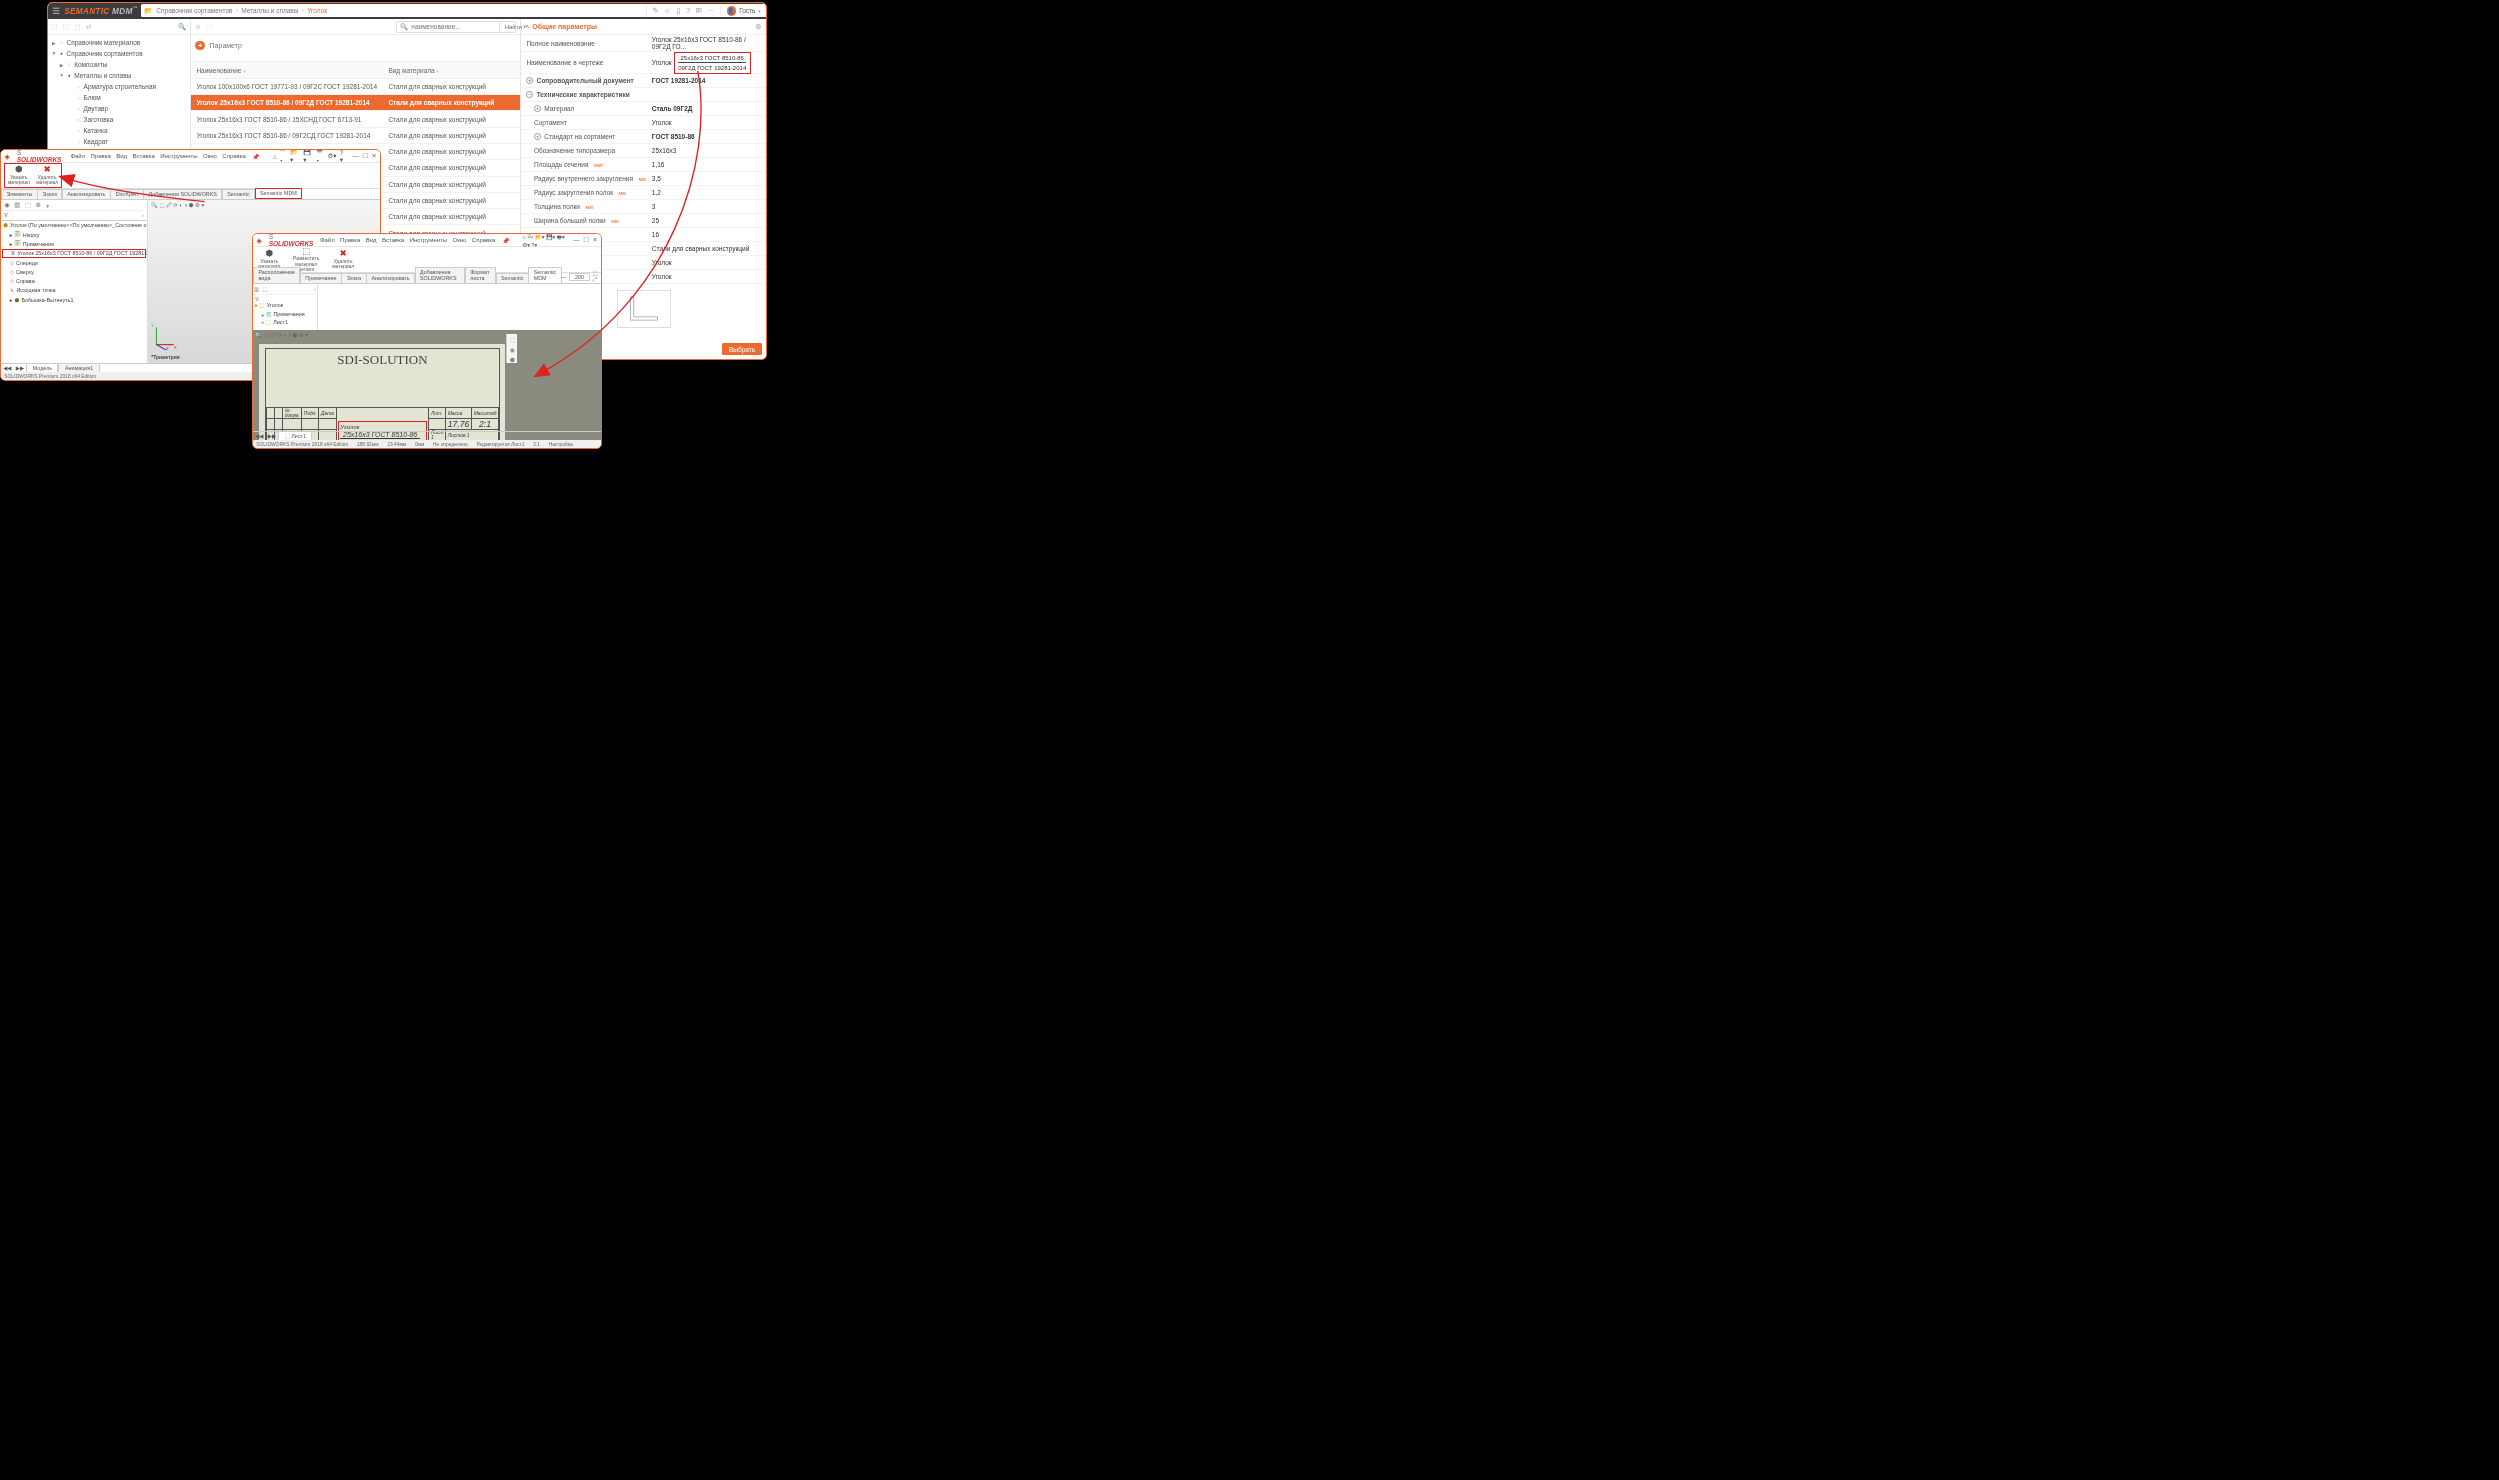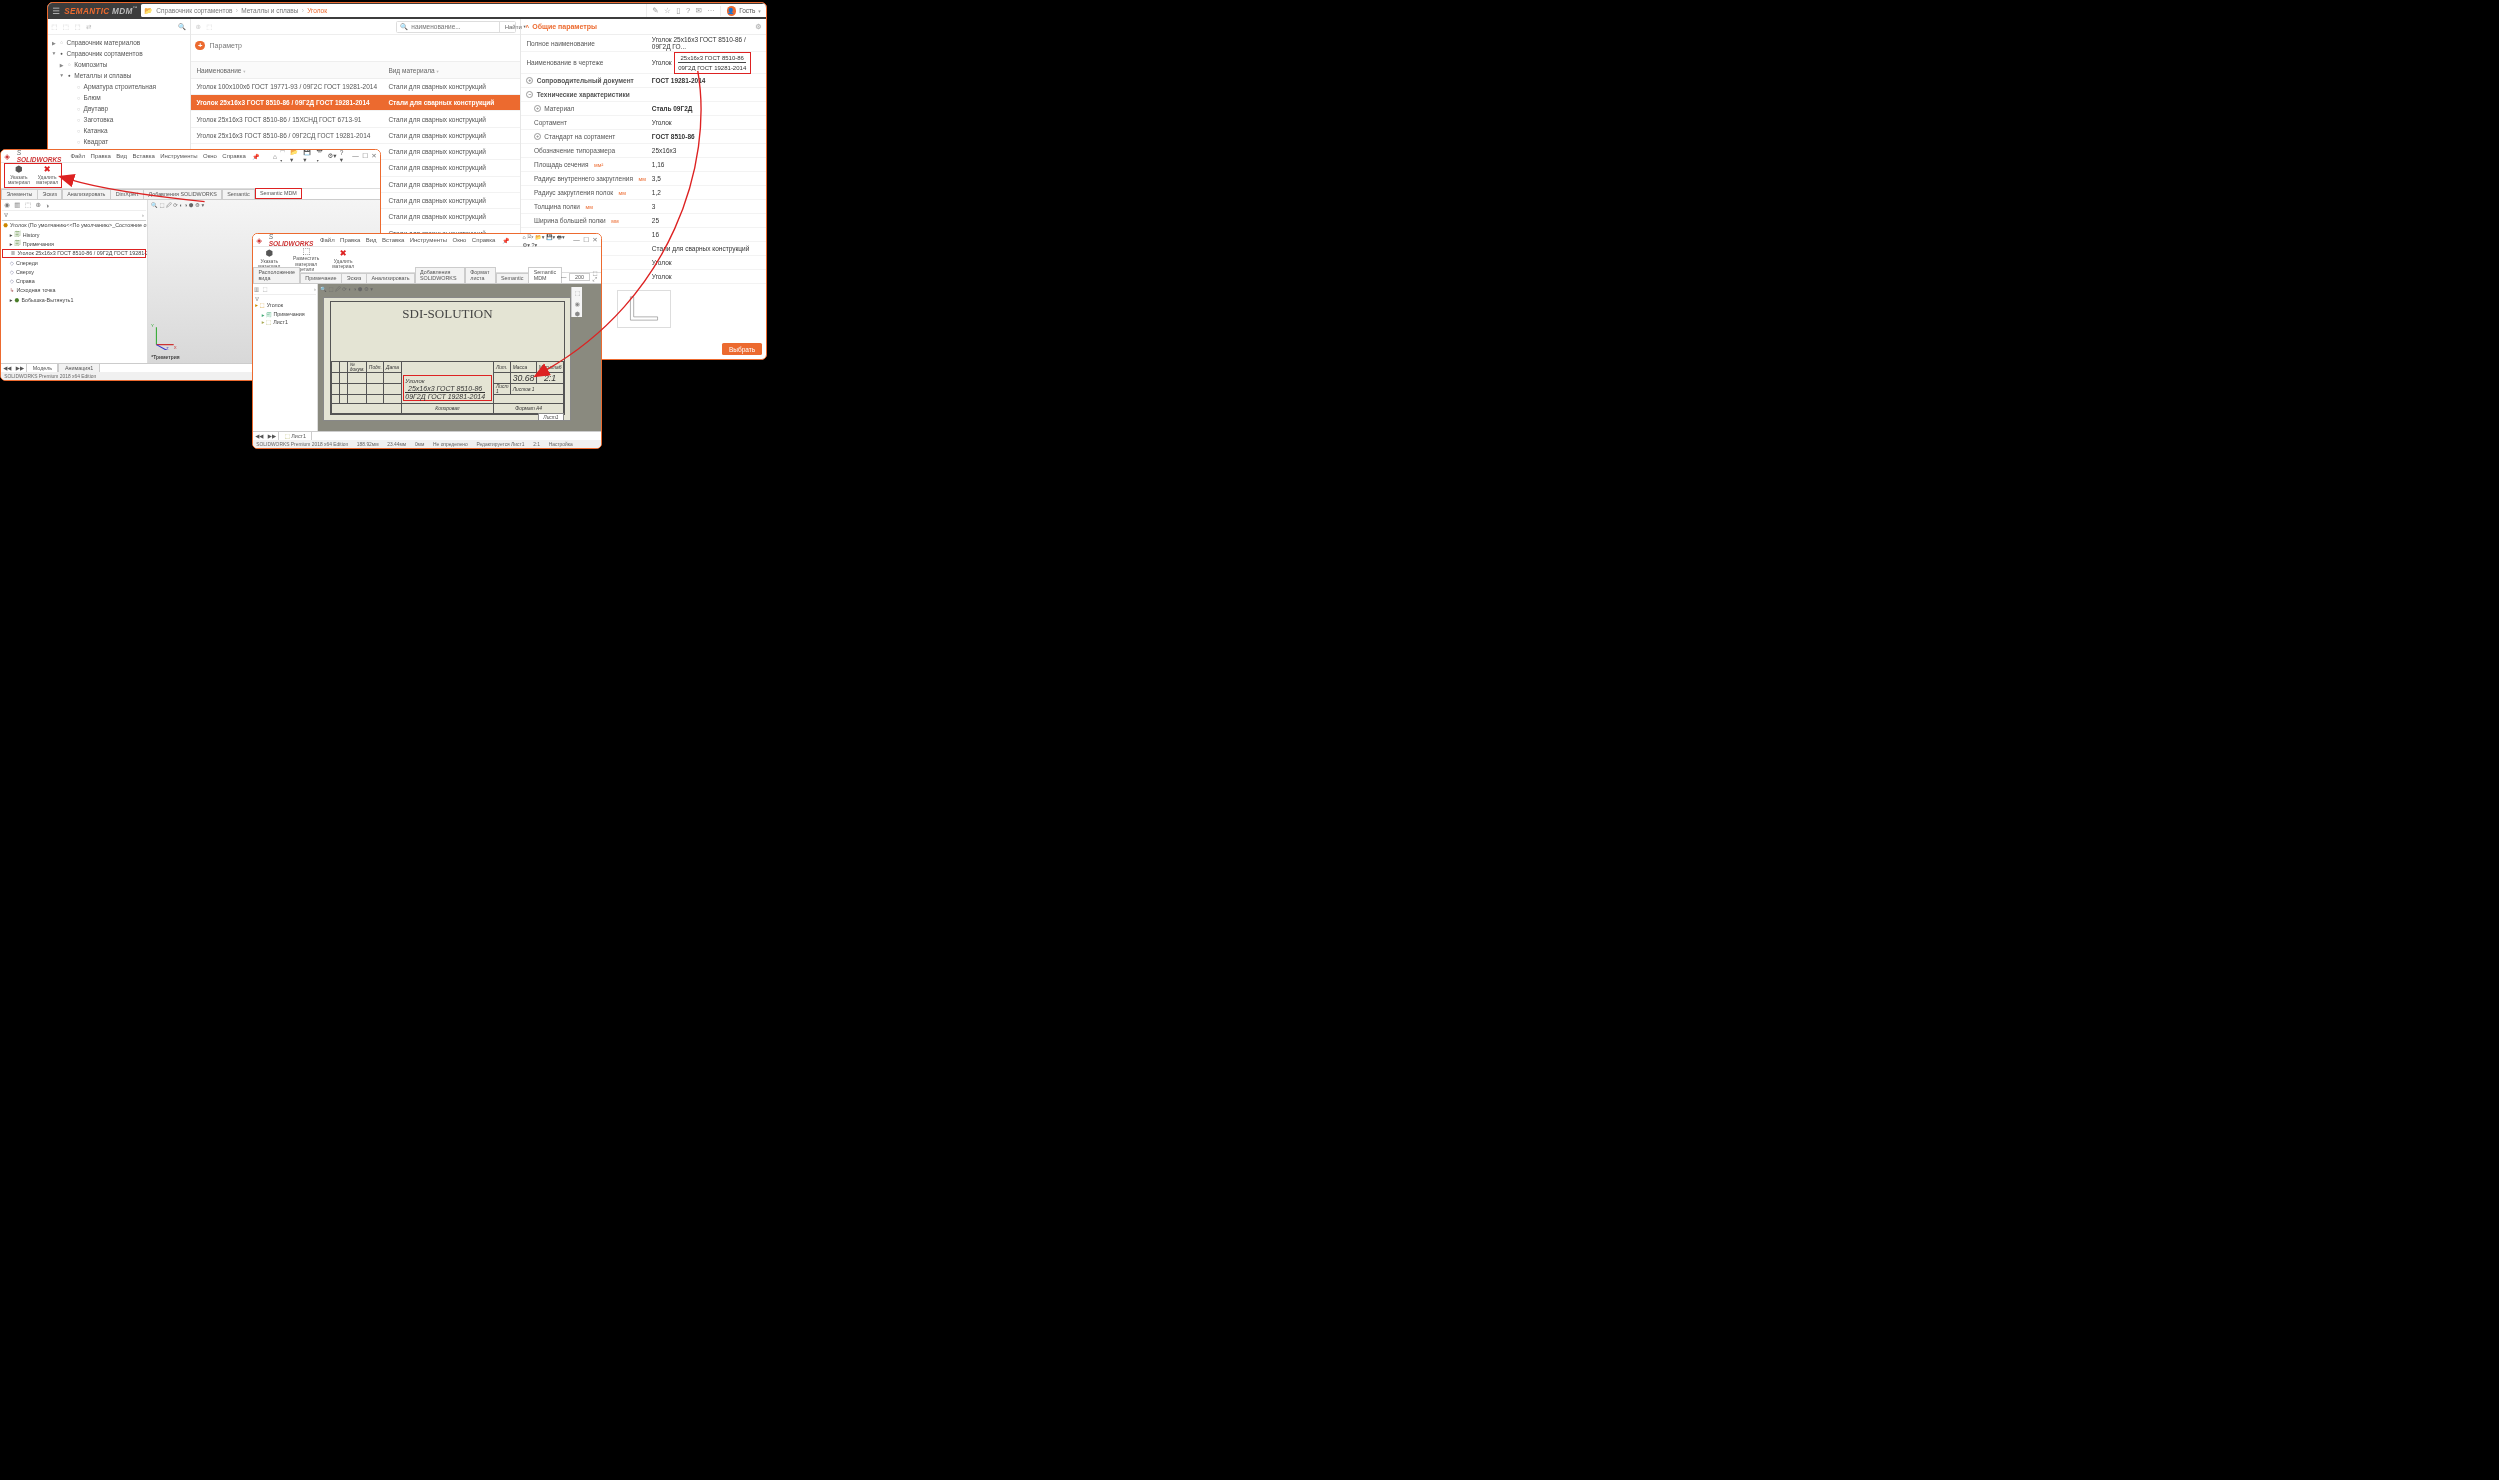--- a/index.html
+++ b/index.html
@@ -97,21 +97,21 @@
   .sw1-view .toolstrip { position:absolute; top:1.1px; left:1.1px; right:1.1px; height:9.8px; display:flex; gap:2.7px; align-items:center; font-size:5.4px; color:#666; padding:0 2.2px;}
   .axes { position:absolute; left:3.3px; bottom:12px; font-size:4.9px;}
   .sw1-partimg { position:absolute; right:0; top:22px; }
   .sw-bottombar { position:absolute; left:0; right:0; bottom:7.6px; height:9.8px; border-top:0.5px solid #ccc; display:flex; align-items:center; font-size:5.4px; color:#555; }
   .sw-bottombar .btab { padding:1.1px 5.4px; border:0.5px solid #ccc; background:#f2f2f2; }
   .sw-bottombar .btab.act { background:#fff; }
   .sw-status { position:absolute; left:0; right:0; bottom:0; height:7.6px; background:#f0f0f0; font-size:4.9px; color:#666; display:flex; align-items:center; padding:0 3.3px; gap:8.7px; }
 
   
   .sw2 { position:absolute; left:252px; top:233px; width:350px; height:216px; background:#fff; border:1.6px solid #EC6A2F; border-radius:5.4px; overflow:hidden; }
-  .sw2-body { display:flex; height:calc(100% - 13px - 26px - 11px - 9.8px - 7.6px); }
+  .sw2-body { display:flex; height:calc(100% - 13px - 26px - 11px - 9.8px - 7.6px);flex-direction:column; }
   .sw2-tree { width:65px; border-right:0.5px solid #ddd; font-size:5.4px; color:#444; padding:1.1px; }
   .sw2-view { flex:1; background:#8a8a7f; position:relative; display:flex; align-items:flex-start; padding:3.3px; }
   .sheet { background:#e4e4d4; width:248px; height:124px; border:0.5px solid #888; position:relative; margin-left:2.2px; }
   .sheet-inner { position:absolute; left:5.4px; top:3.3px; right:5.4px; bottom:5.4px; border:0.5px solid #555; }
   .tblk { position:absolute; right:0; bottom:0; width:100%; }
   .sdi-title { font-family: 'Times New Roman', serif; font-size:13px; text-align:center; padding:3.3px 0; }
   .tblk table { border-collapse:collapse; width:100%; font-size:4.9px; font-family:'Times New Roman',serif; font-style:italic; color:#333;}
   .tblk td { border:0.5px solid #555; height:9.3px; padding:0 1.6px; }
   .tblk .big { font-size:8.7px; font-style:italic; text-align:center; }
   .draw-redbox { position:absolute; border:1.1px solid #d22; font-family:'Times New Roman',serif; font-size:7px; font-style:italic; }
@@ -664,21 +664,21 @@
                 <td style="width:24.5px">Масса</td>
                 <td style="width:26px">Масштаб</td>
               </tr>
               <tr>
                 <td></td>
                     <td></td>
                     <td></td>
                     <td></td>
                     <td></td>
                 <td></td>
-                <td class="big">30.68</td>
+                <td class="big">17.76</td>
                 <td class="big">2:1</td>
               </tr>
               <tr>
                 <td></td>
                     <td></td>
                     <td></td>
                     <td></td>
                     <td></td>
                 <td colspan="1" style="font-size:4.9px">Лист 1</td>
                 <td colspan="2" style="font-size:4.9px">Листов 1</td>

